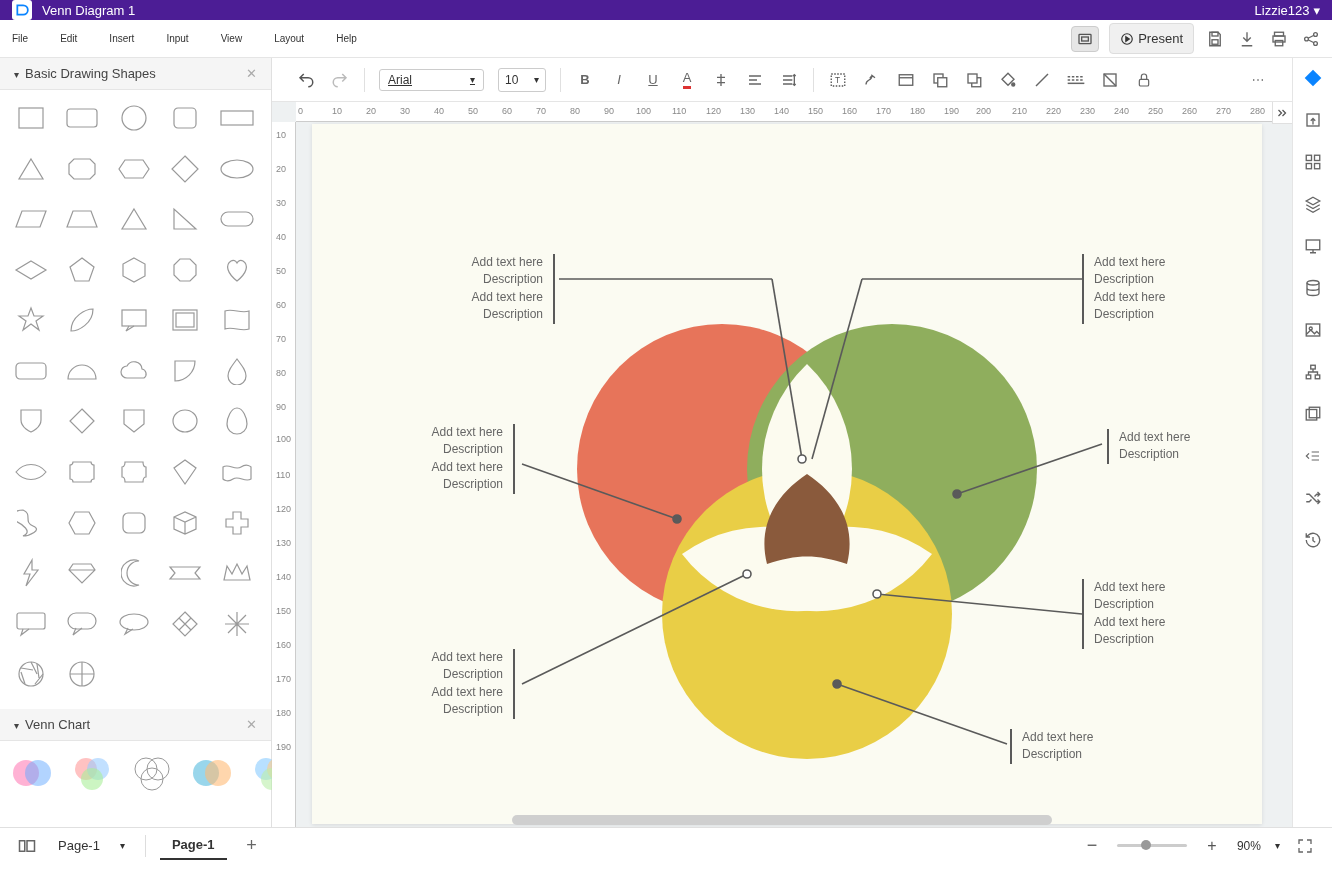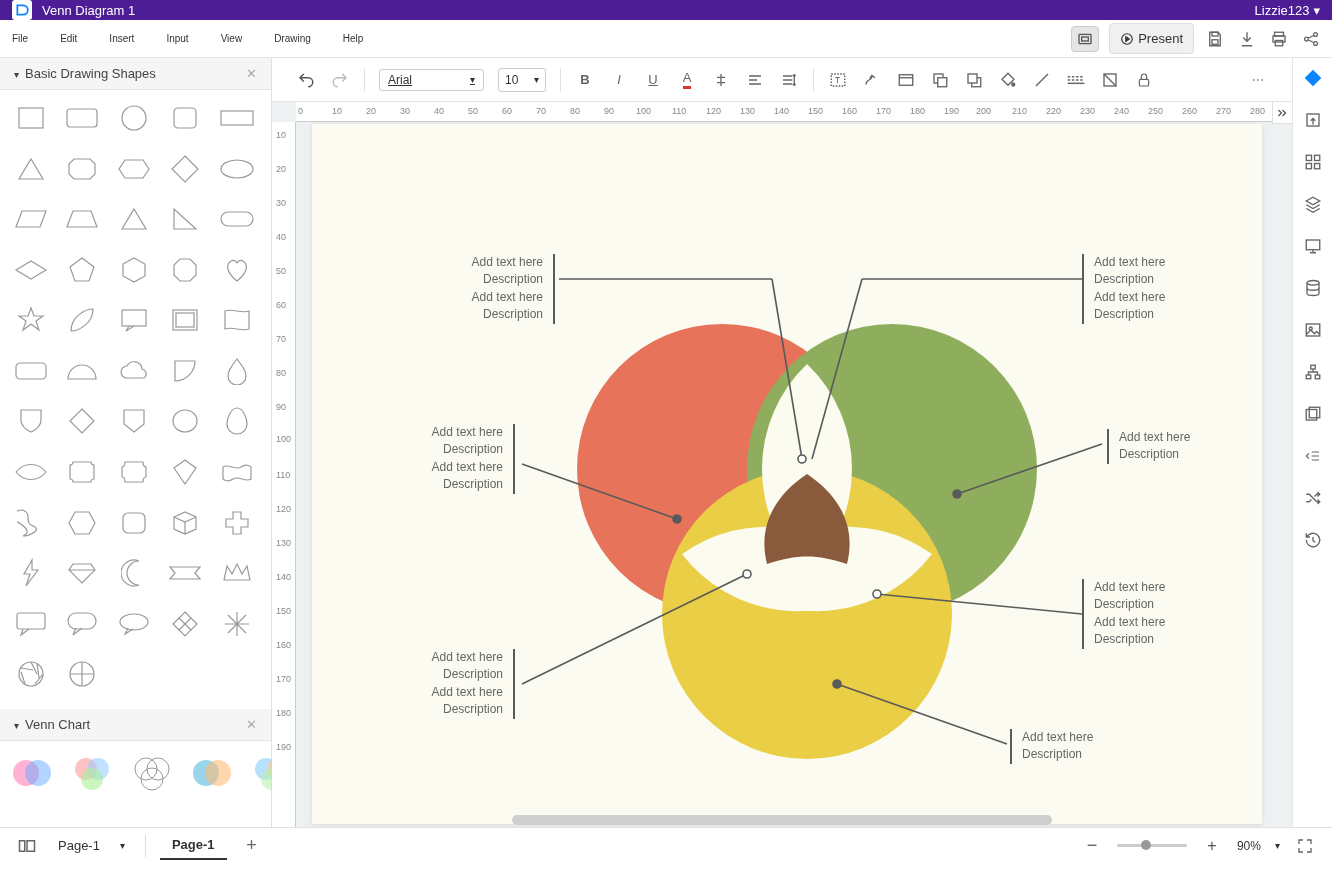--- a/index.html
+++ b/index.html
@@ -73,21 +73,21 @@
   </div>
 </div>
 
 <div class="menubar">
   <div class="menubar-left">
     <div class="menu-item">File</div>
     <div class="menu-item">Edit</div>
     <div class="menu-item">Insert</div>
     <div class="menu-item">Input</div>
     <div class="menu-item">View</div>
-    <div class="menu-item">Drawing</div>
+    <div class="menu-item">Layout</div>
     <div class="menu-item">Help</div>
   </div>
   <div class="menubar-right">
     <div class="present-layout-btn">
       <svg width="16" height="16" viewBox="0 0 24 24" fill="none" stroke="#555" stroke-width="2">
           <rect x="3" y="5" width="18" height="14" rx="1"></rect>
           <rect x="7" y="9" width="10" height="6"></rect>
         </svg>
     </div>
     <div class="present-btn">

